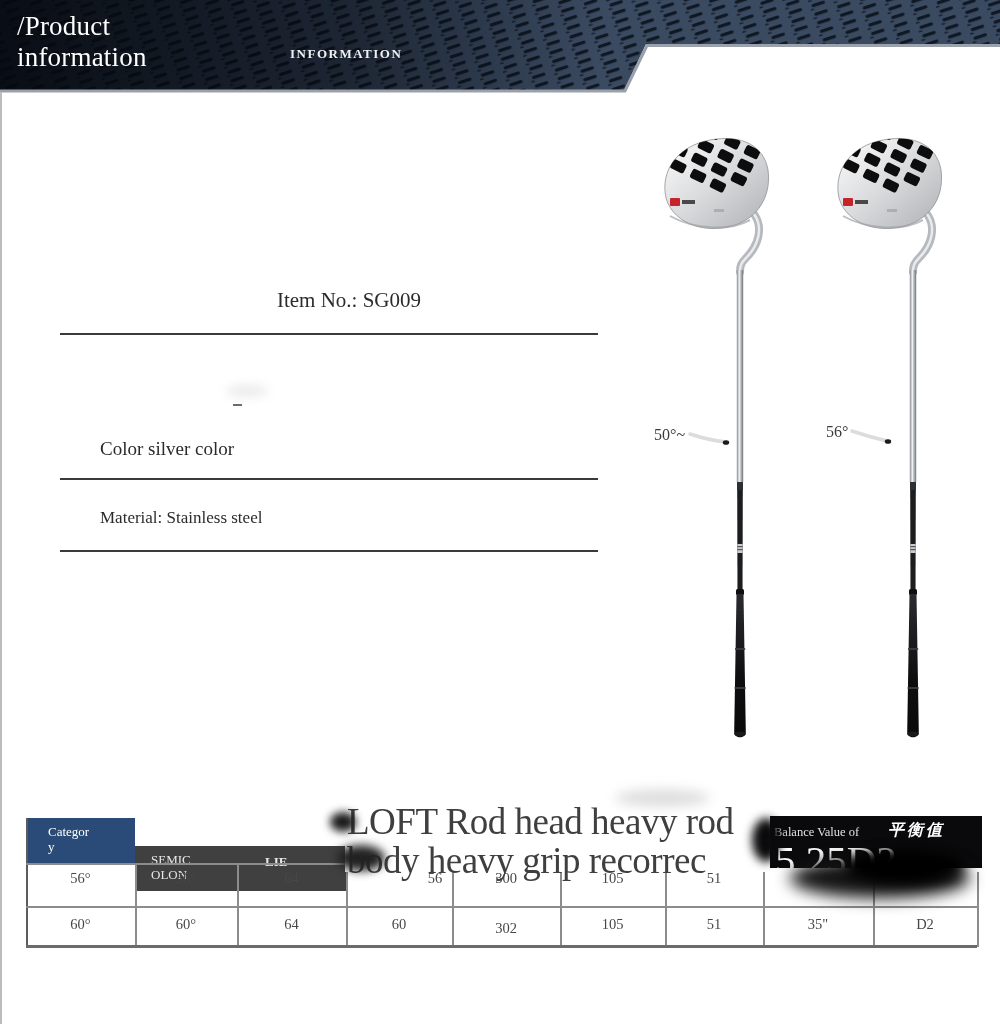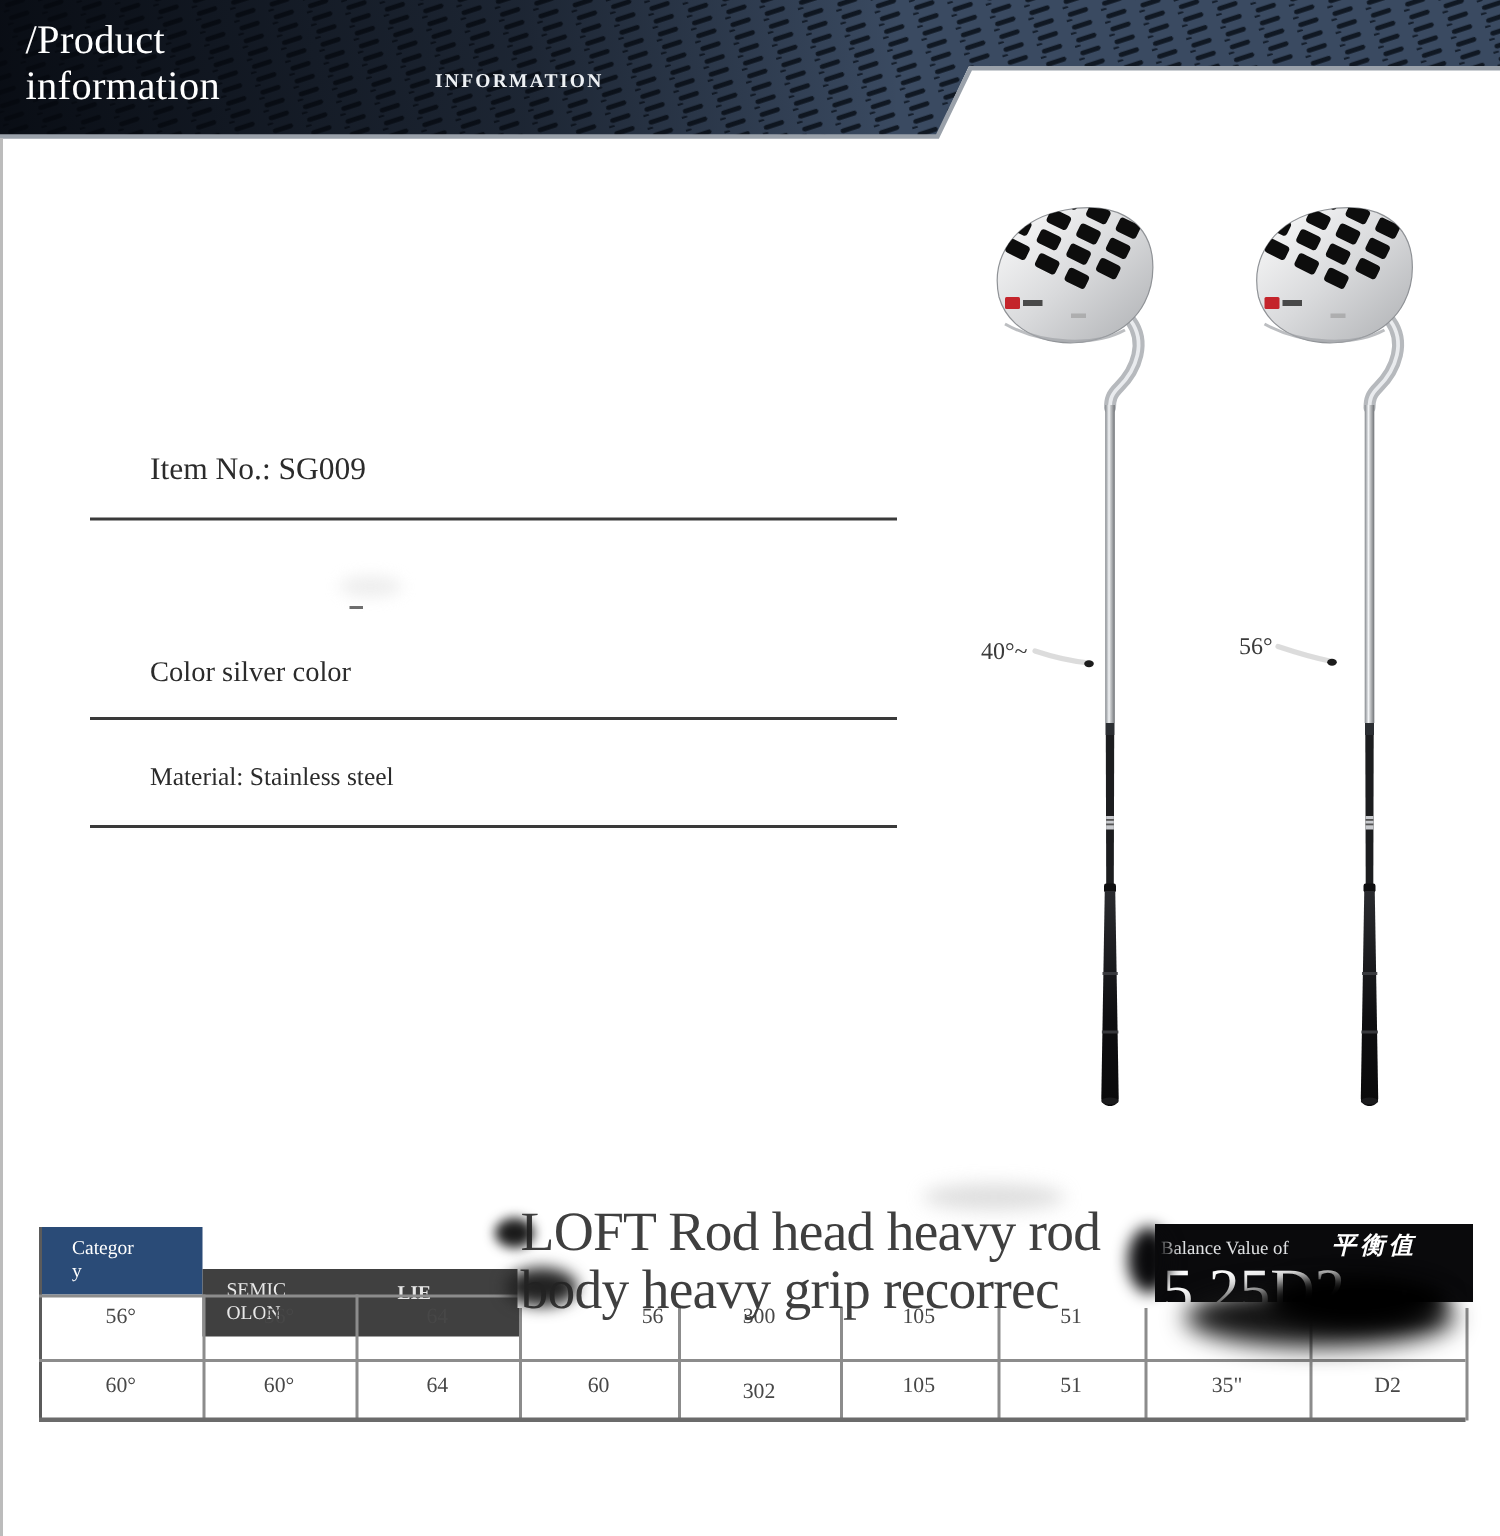--- a/index.html
+++ b/index.html
@@ -12,21 +12,21 @@
                 line-height:31px;font-weight:400;letter-spacing:.2px;}
   .banner-sub{position:absolute;left:290px;top:46px;color:#eef1f4;font-size:13px;
               font-weight:bold;letter-spacing:1.5px;}
 
   
   .edge-line{position:absolute;left:0;top:92px;width:2px;height:932px;background:#bcbcbc;}
 
   
   .spec-item{position:absolute;left:60px;width:538px;border-bottom:2px solid #3a3a3a;
              color:#2b2b2b;padding-left:40px;box-sizing:border-box;}
-  #spec0{top:300px;height:47px;font-size:21px;}
+  #spec0{top:288px;height:47px;font-size:21px;text-align:center;}
   #spec1{top:364px;height:43px;font-size:21px;}
   #spec2{top:438px;height:42px;font-size:19px;}
   #spec3{top:508px;height:44px;font-size:17px;}
   #spec4{top:578px;height:45px;font-size:14px;padding-left:38px;}
   .tiny-dash{position:absolute;left:233px;top:404px;width:9px;height:2px;background:#6a6a6a;}
 
   
   .club{position:absolute;top:130px;width:160px;height:630px;}
   #club-left{left:650px;} #club-right{left:823px;}
   .angle-label{position:absolute;font-size:16px;color:#3b3b3b;}
@@ -169,21 +169,21 @@
         <rect x="84.6" y="557" width="11" height="2" fill="#3c3d41" opacity="0.9"></rect>
         <ellipse cx="90" cy="604" rx="5.8" ry="2.4" fill="#1a1a1c"></ellipse>
       </g>
     </defs>
     <use href="#club-shape"></use>
   </svg>
   <svg id="club-right" class="club" viewBox="0 0 160 630">
       <use href="#club-shape"></use>
     </svg>
 
-  <div id="angle-left" class="angle-label">40°~</div>
+  <div id="angle-left" class="angle-label">50°~</div>
   <div id="angle-right" class="angle-label">56°</div>
 
   <svg id="comet-left" class="comet" viewBox="0 0 46 20">
     <path d="M2,6 C14,10 28,13 38,14" stroke="#9c9c9c" stroke-width="3.5" stroke-linecap="round" fill="none" opacity="0.35"></path>
     <ellipse cx="38" cy="14.5" rx="3.2" ry="2.3" fill="#1c1c1c"></ellipse>
   </svg>
   <svg id="comet-right" class="comet" viewBox="0 0 46 20">
     <path d="M2,5 C14,9 28,13 38,15" stroke="#9c9c9c" stroke-width="3.5" stroke-linecap="round" fill="none" opacity="0.35"></path>
     <ellipse cx="38" cy="15.5" rx="3.2" ry="2.3" fill="#1c1c1c"></ellipse>
   </svg>

